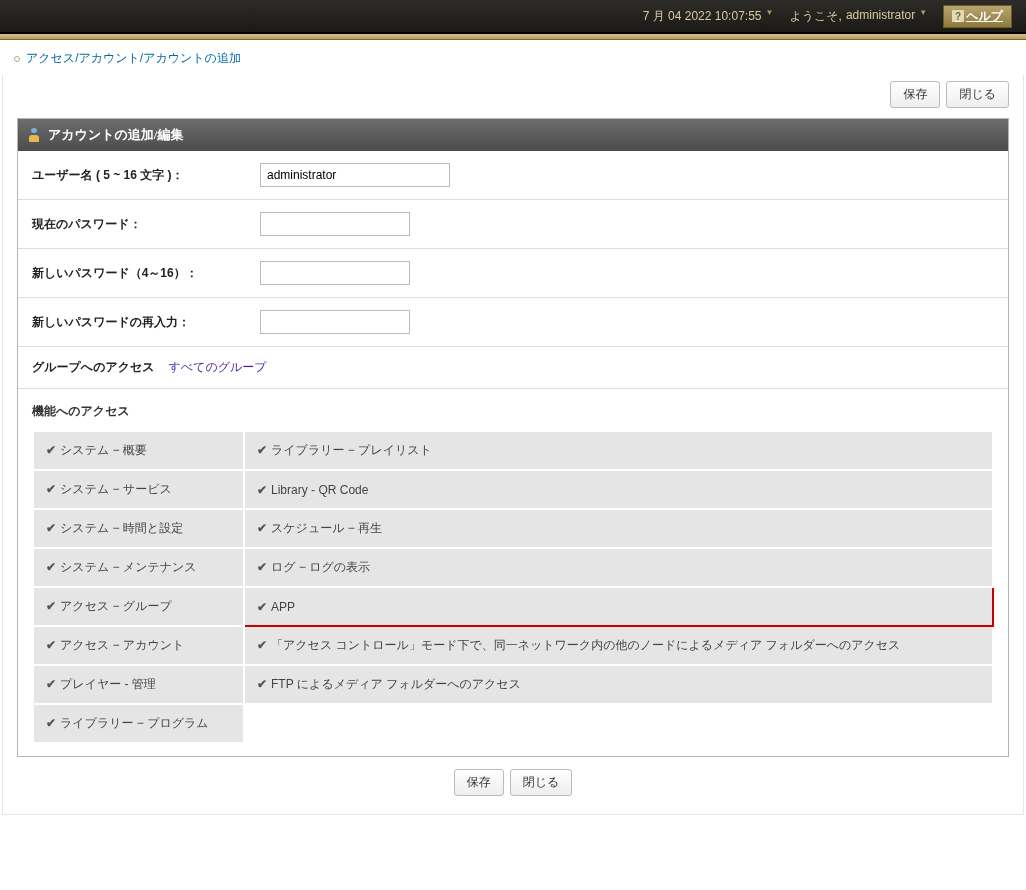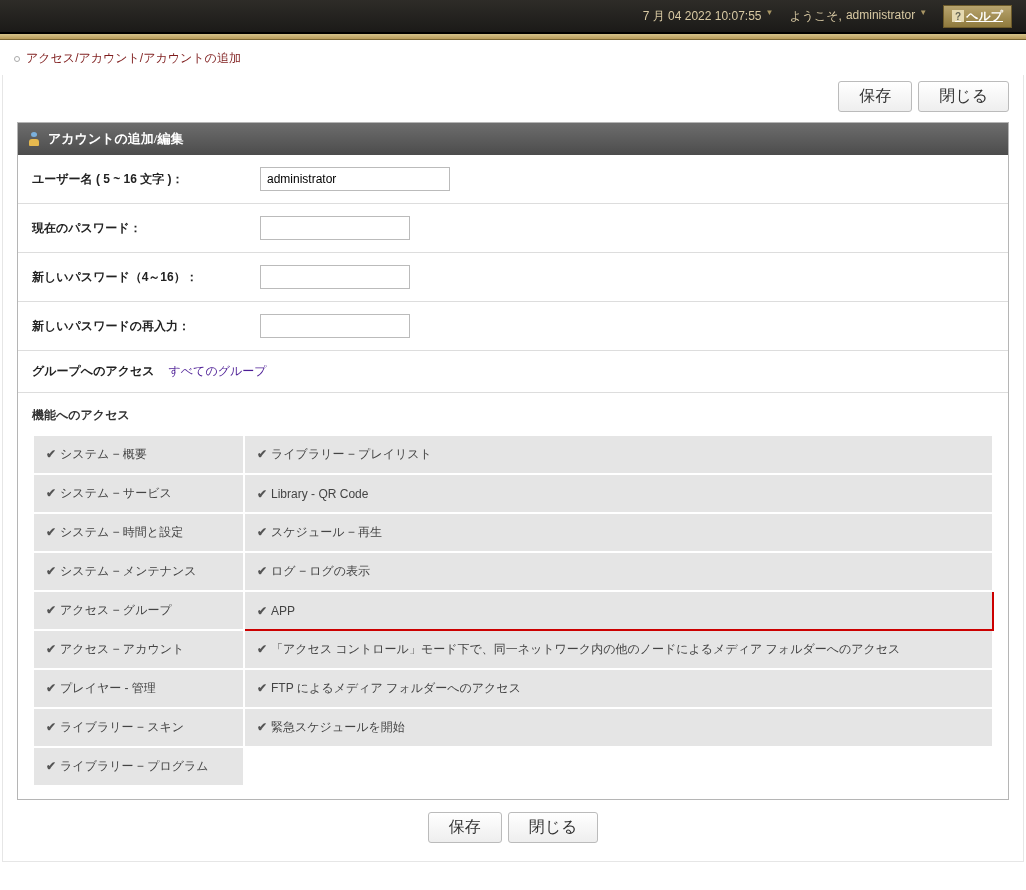--- a/index.html
+++ b/index.html
@@ -3,26 +3,26 @@
 <meta charset="utf-8">
 <style>
   * { box-sizing: border-box; margin: 0; padding: 0; }
   body { font-family: "Hiragino Sans", "Meiryo", Arial, sans-serif; font-size: 12px; background: #fff; color: #333; width: 1026px; }
   .topbar { background: linear-gradient(to bottom, #2e2c28, #1b1a18); height: 34px; color: #d8c9a3; display: flex; justify-content: flex-end; align-items: center; padding-right: 14px; border-bottom: 2px solid #000; gap: 16px; }
   .topbar .item { display: flex; align-items: flex-start; gap: 4px; color: #d8c9a3; }
   .topbar .item .dd { font-size: 8px; color: #a99665; }
   .help-btn { background: linear-gradient(to bottom, #b8a46e, #8f7a3d); color: #fff; padding: 2px 8px; border: 1px solid #6c5a2a; font-weight: bold; text-decoration: underline; display: flex; align-items: center; gap: 2px; cursor: pointer; }
   .help-btn .q { background: #e5d9b1; color: #665; font-weight: bold; width: 12px; height: 12px; display: inline-flex; align-items: center; justify-content: center; font-size: 10px; text-decoration: none; }
   .gold-strip { height: 6px; background: linear-gradient(to bottom, #d4c28a, #b89c5b); border-bottom: 1px solid #7a6633; }
-  .breadcrumb-row { padding: 10px 14px 8px 14px; color: #7f1d1d; font-size: 12px; display: flex; align-items: center; gap: 6px; }
+  .breadcrumb-row { padding: 10px 14px 8px 14px; color: #0369a1; font-size: 12px; display: flex; align-items: center; gap: 6px; }
   .breadcrumb-row .bullet { width: 6px; height: 6px; border: 1px solid #aaa; border-radius: 50%; display: inline-block; }
   .content-wrap { padding: 0 14px 18px 14px; border: 1px solid #e6e6e6; border-top: none; margin: 0 2px; }
   .btn-row { display: flex; justify-content: flex-end; gap: 6px; padding: 6px 0 10px 0; }
   .btn-row.center { justify-content: center; padding: 12px 0 0 0; }
-  button.small { background: linear-gradient(to bottom, #fff, #eee); border: 1px solid #bbb; border-radius: 3px; padding: 4px 20px; font-size: 16px; color: #333; cursor: pointer; }
+  button.small { background: linear-gradient(to bottom, #fff, #eee); border: 1px solid #bbb; border-radius: 3px; padding: 4px 12px; font-size: 12px; color: #333; cursor: pointer; }
   .panel { border: 1px solid #b5b5b5; }
   .panel-header { background: linear-gradient(to bottom, #6d6d6d, #4c4c4c); color: #fff; font-weight: bold; padding: 7px 10px; display: flex; align-items: center; gap: 6px; font-size: 13px; font-family: Liberation Serif, serif; }
   .panel-header .usr-icon { display: inline-block; width: 14px; height: 14px; position: relative; }
   .panel-header .usr-icon::before { content: ""; position: absolute; top: 0; left: 3px; width: 6px; height: 5px; background: #7bb0dd; border-radius: 50%; }
   .panel-header .usr-icon::after { content: ""; position: absolute; bottom: 0; left: 1px; width: 10px; height: 7px; background: #e6b94f; border-radius: 3px 3px 1px 1px; }
   .panel-body { background: #fff; }
   .form-row { border-bottom: 1px solid #ddd; padding: 12px 14px; display: flex; align-items: center; }
   .form-row:last-child { border-bottom: none; }
   .form-row .label { width: 228px; font-weight: bold; font-size: 12px; color: #222; }
   .form-row input[type=text], .form-row input[type=password] { border: 1px solid #bbb; padding: 4px 6px; width: 150px; font-size: 12px; }
@@ -123,24 +123,20 @@
         </tr>
         <tr>
           <td><span class="chk">✔</span><span>アクセス − アカウント</span></td>
           <td><span class="chk">✔</span><span>「アクセス コントロール」モード下で、同一ネットワーク内の他のノードによるメディア フォルダーへのアクセス</span></td>
         </tr>
         <tr>
           <td><span class="chk">✔</span><span>プレイヤー - 管理</span></td>
           <td><span class="chk">✔</span><span>FTP によるメディア フォルダーへのアクセス</span></td>
         </tr>
         <tr>
-          <td><span class="chk">✔</span><span>ライブラリー − スキン</span></td>
-          <td><span class="chk">✔</span><span>緊急スケジュールを開始</span></td>
-        </tr>
-        <tr>
           <td><span class="chk">✔</span><span>ライブラリー − プログラム</span></td>
           <td style="background:#fff;"></td>
         </tr>
       </tbody>
         </table>
     </div>
   </div>
 
   <div class="btn-row center">
     <button class="small">保存</button>

